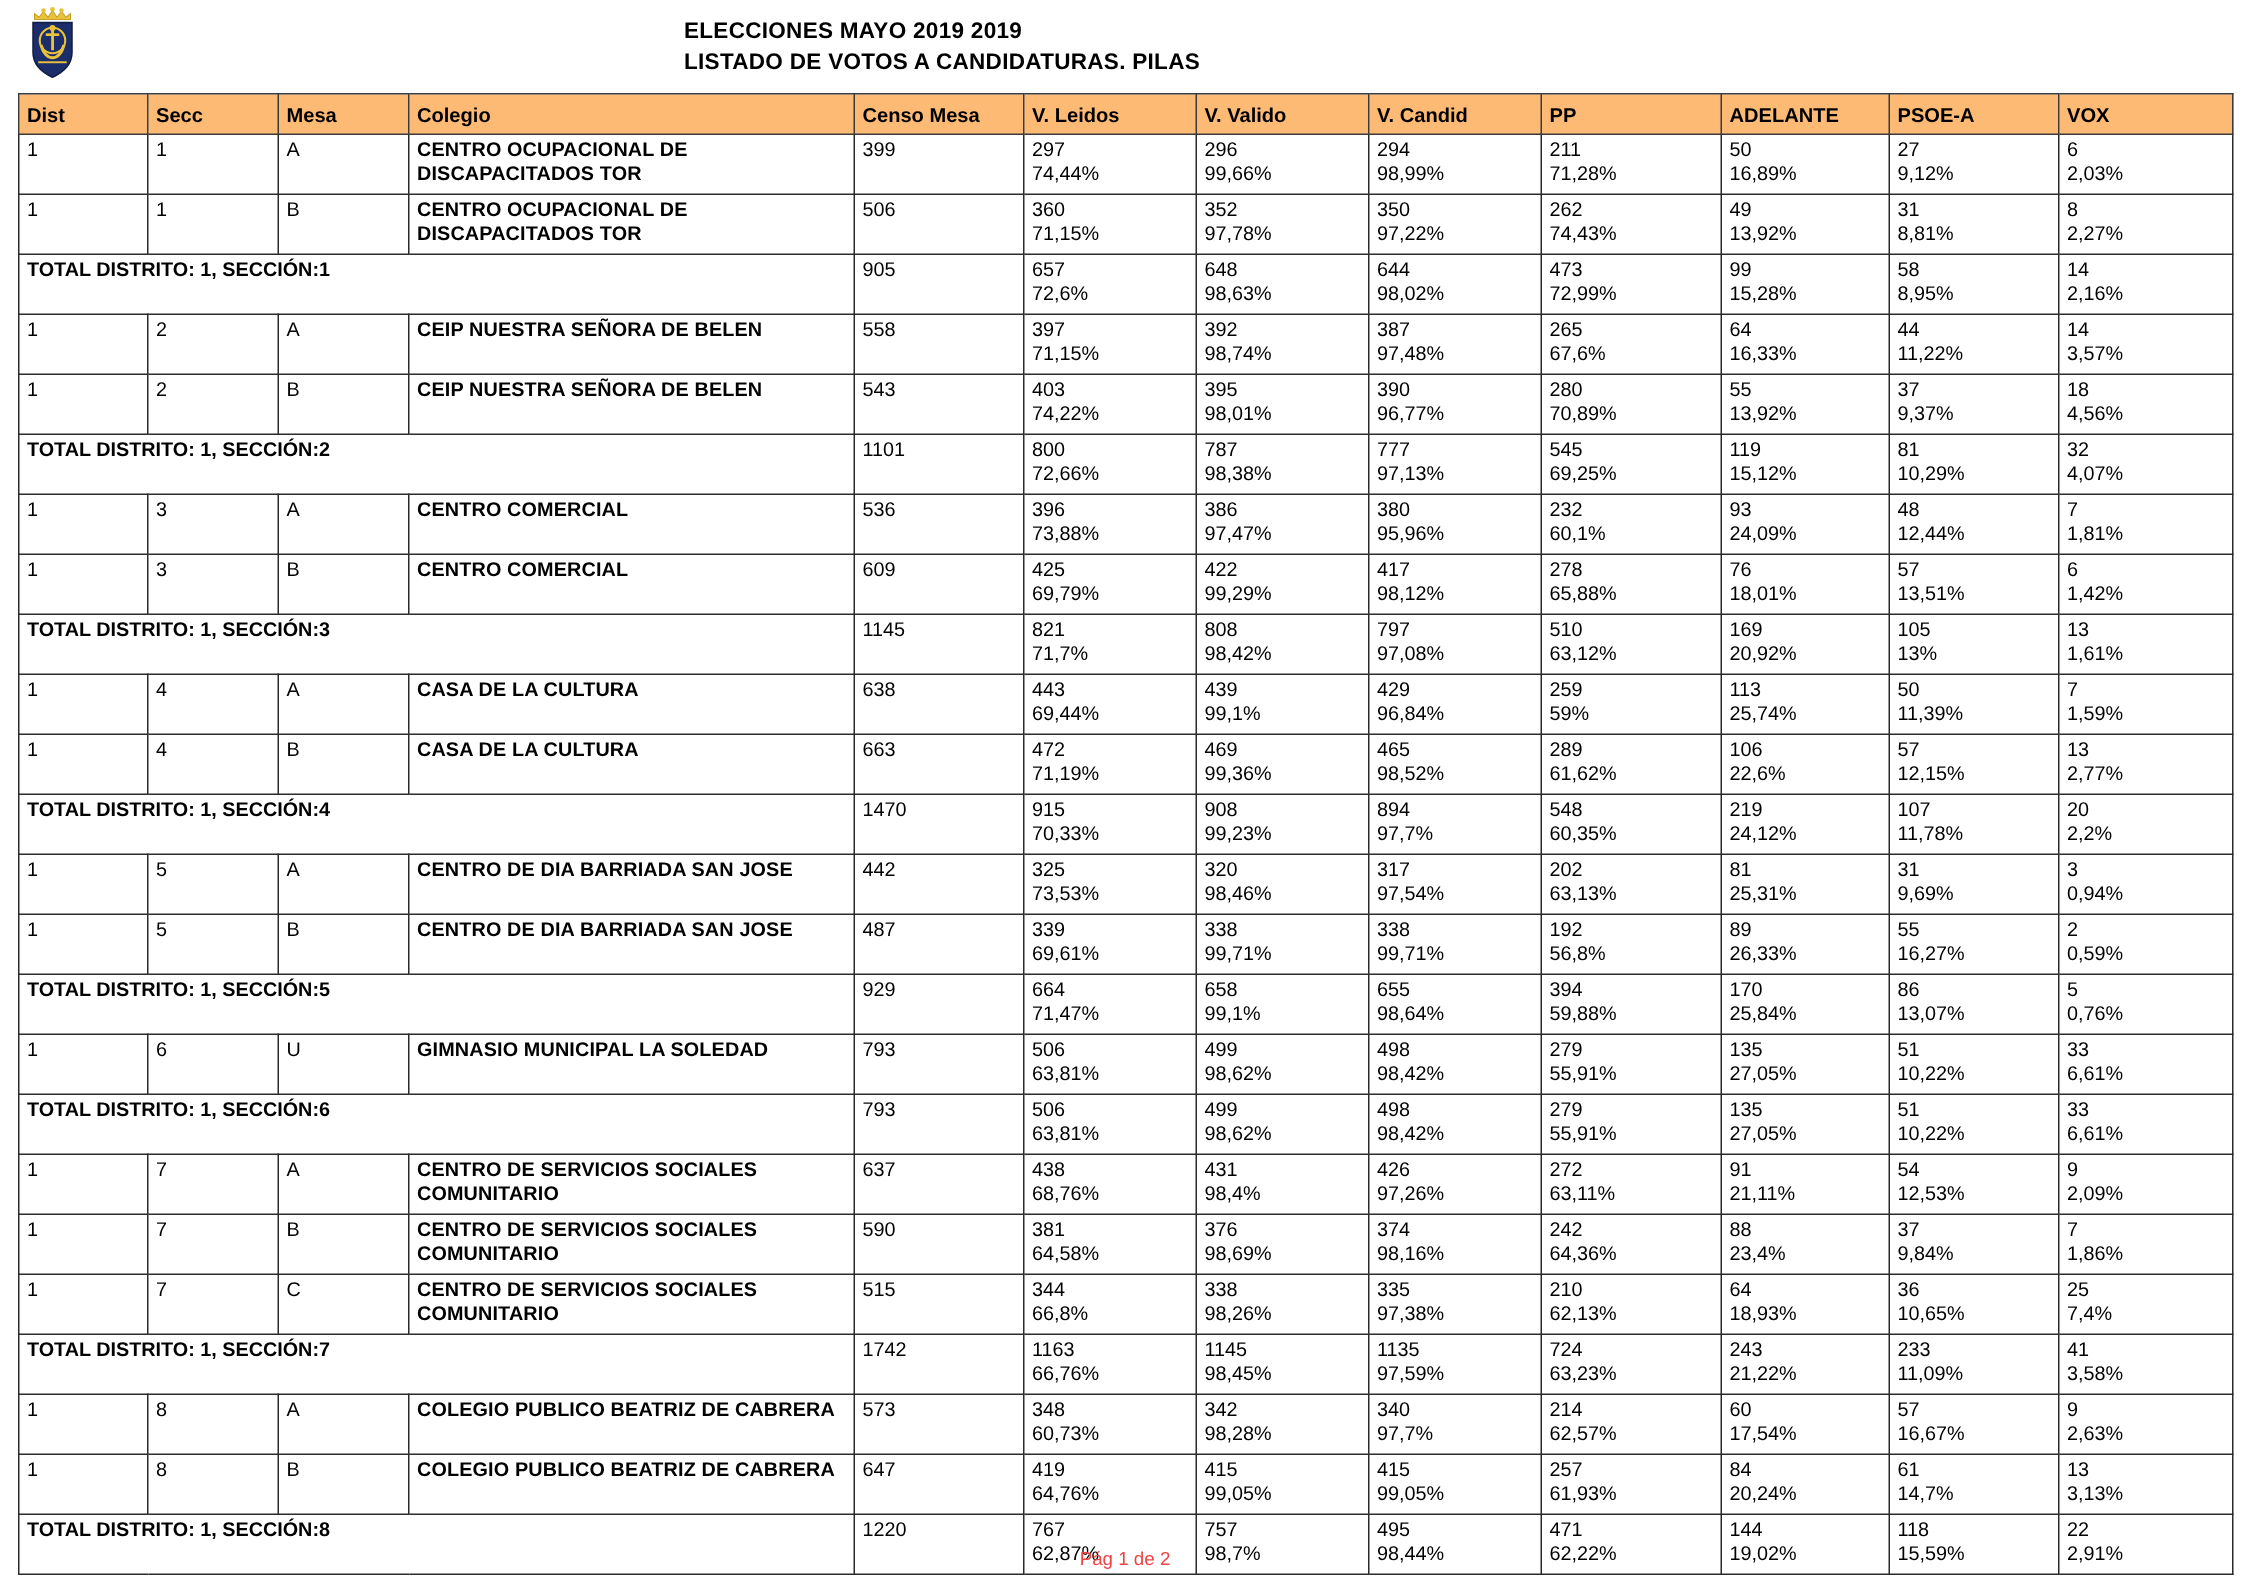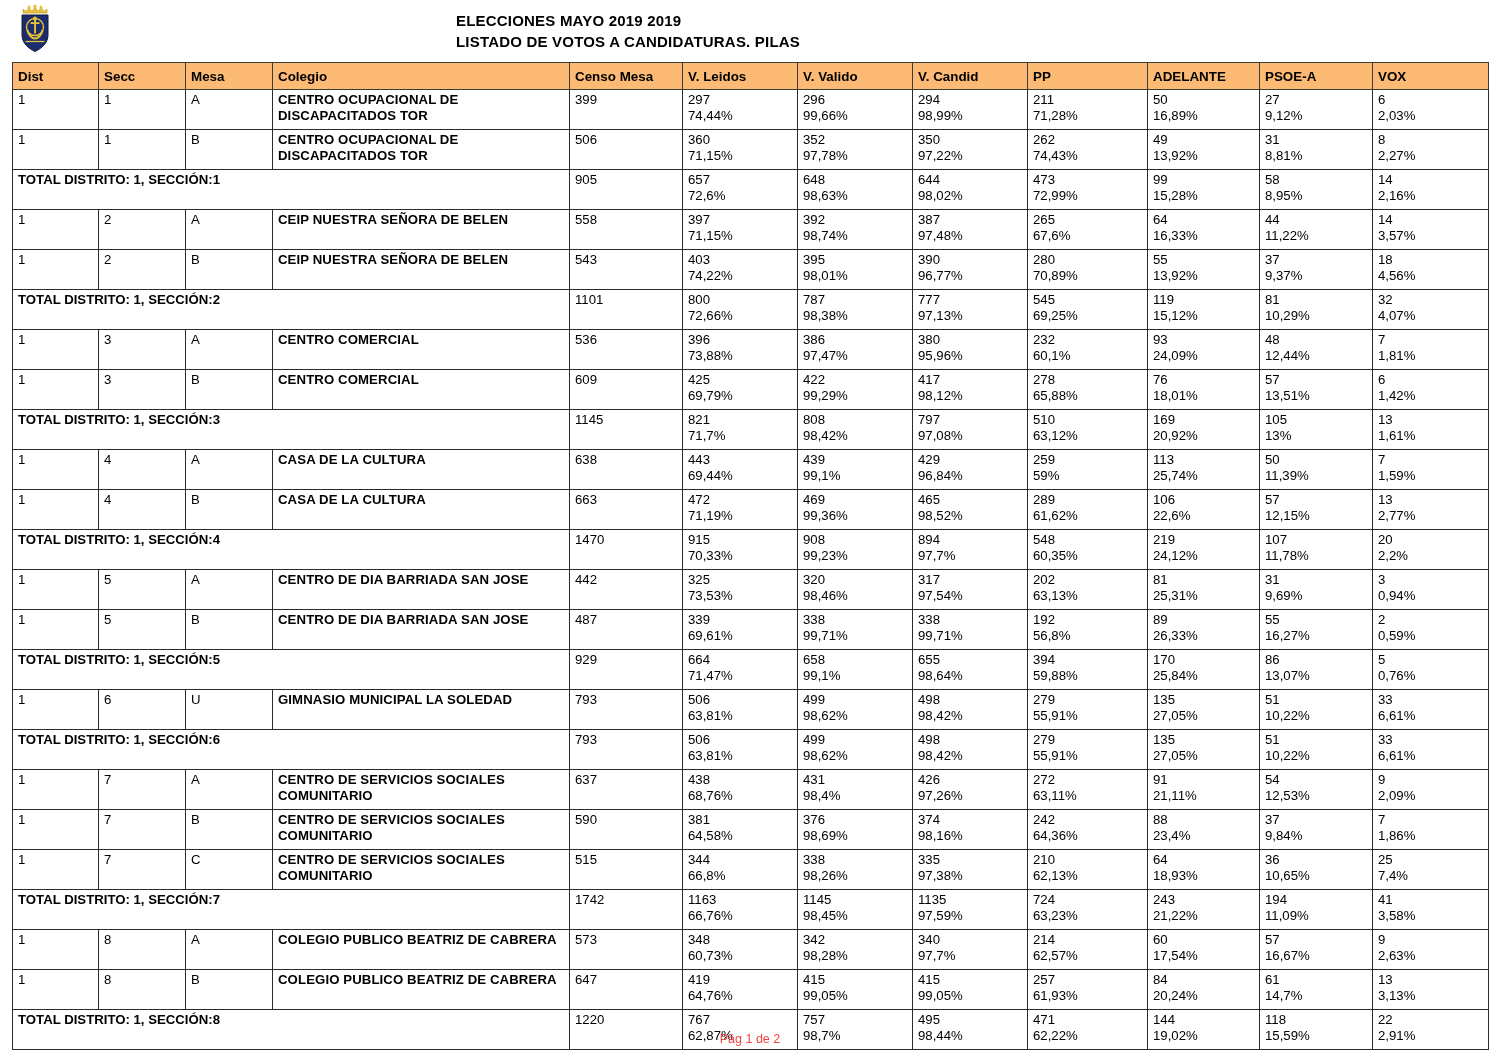--- a/index.html
+++ b/index.html
@@ -875,21 +875,21 @@
           </td>
           <td class="plain">
             <span class="val">724</span>
             <span class="pct">63,23%</span>
           </td>
           <td class="plain">
             <span class="val">243</span>
             <span class="pct">21,22%</span>
           </td>
           <td class="plain">
-            <span class="val">194</span>
+            <span class="val">233</span>
             <span class="pct">11,09%</span>
           </td>
           <td class="plain">
             <span class="val">41</span>
             <span class="pct">3,58%</span>
           </td>
         </tr>
         <tr class="mesa-row">
           <td class="plain">1</td>
           <td class="plain">8</td>

